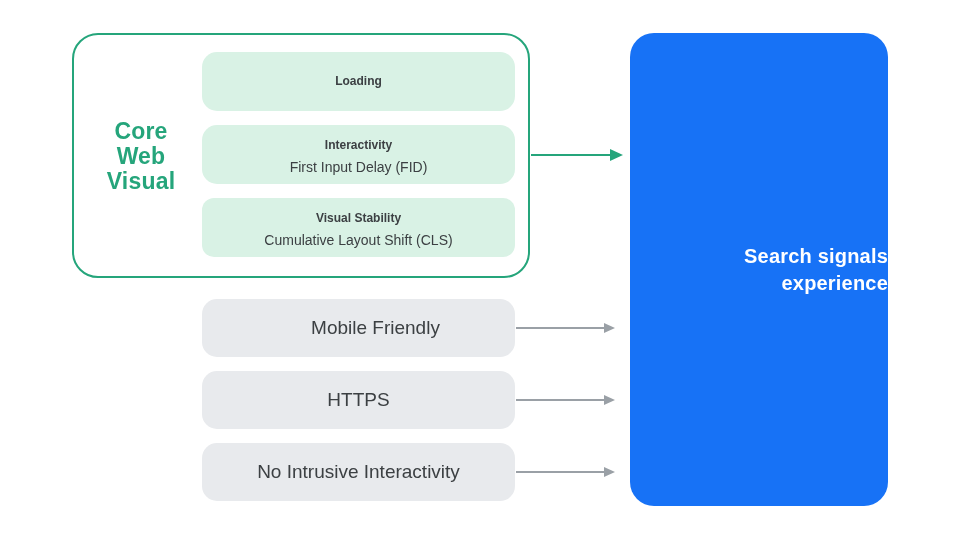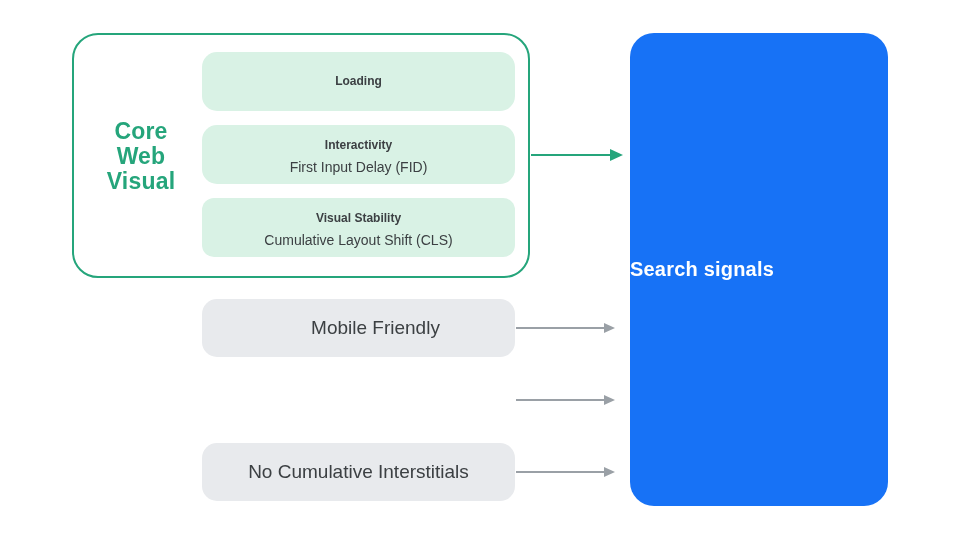--- a/index.html
+++ b/index.html
@@ -106,21 +106,21 @@
 
   
   .result-panel {
     position: absolute;
     left: 630px; top: 33px;
     width: 258px; height: 473px;
     background: var(--blue);
     border-radius: 24px;
     display: flex;
     flex-direction: column;
-    align-items: flex-start;
+    align-items: flex-end;
     justify-content: center;
     text-align: center;
   }
   .result-panel .line {
     color: var(--panel_text);
     font-size: 20px;
     font-weight: bold;
     line-height: 27px;
     letter-spacing: 0.2px;
   }
@@ -144,23 +144,26 @@
 
   <div class="pill mint" id="pill-visual">
     <div class="pill-title">Visual Stability</div>
     <div class="pill-sub">Cumulative Layout Shift (CLS)</div>
   </div>
 
   <div class="pill gray" id="pill-mobile">
     <div class="pill-label">Mobile Friendly</div>
   </div>
 
+  <div class="pill gray" id="pill-https">
+    <div class="pill-label">HTTPS</div>
+  </div>
 
   <div class="pill gray" id="pill-interstitials">
-    <div class="pill-label">No Cumulative Interstitials</div>
+    <div class="pill-label">No Intrusive Interactivity</div>
   </div>
 
   <div class="arrow green" id="arrow-cwv">
     <div class="shaft"></div>
     <div class="head"></div>
   </div>
   <div class="arrow gray" id="arrow-mobile">
     <div class="shaft"></div>
     <div class="head"></div>
   </div>
@@ -168,15 +171,16 @@
     <div class="shaft"></div>
     <div class="head"></div>
   </div>
   <div class="arrow gray" id="arrow-interst">
     <div class="shaft"></div>
     <div class="head"></div>
   </div>
 
   <div class="result-panel">
     <div class="line">Search signals</div>
+    <div class="line">experience</div>
   </div>
 
 </div>
 
 </body></html>

